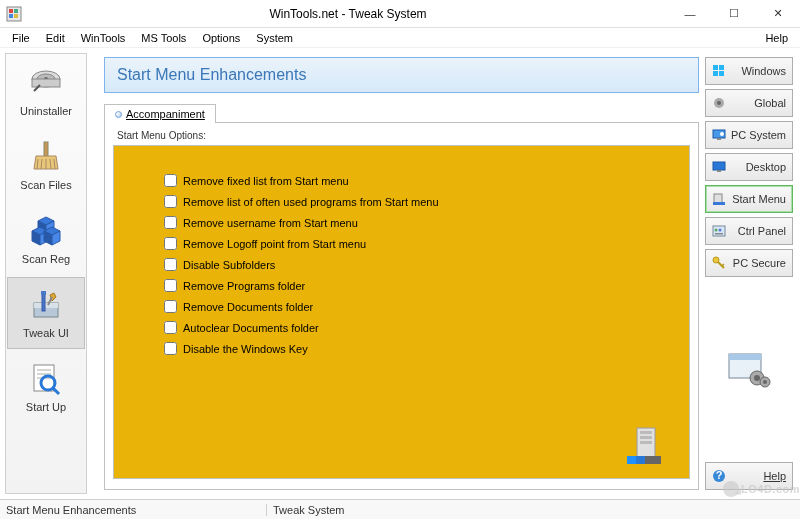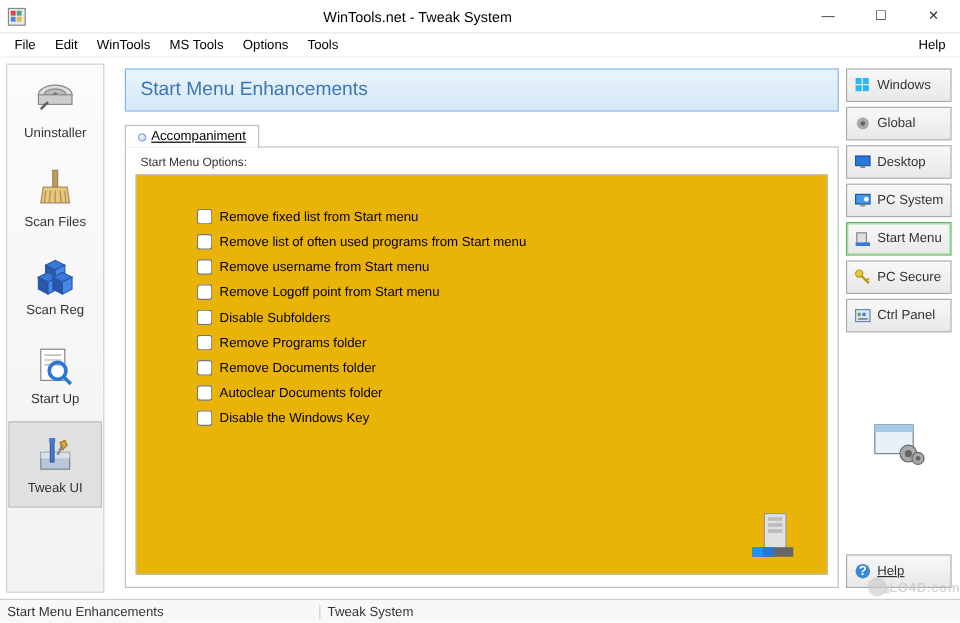--- a/index.html
+++ b/index.html
@@ -40,21 +40,21 @@
 .group-label { position: relative; background: #fff; padding: 0 4px; font-size: 10px; color: #333; display: inline-block; margin-top: -2px; }
 
 .options-frame { border: 1px solid #c0c0c0; background: #eab308; margin-top: 4px; height: calc(100% - 18px); padding: 20px 12px 8px 50px; position: relative; }
 .opt-row { display: flex; align-items: center; margin: 8px 0; }
 .opt-row input[type=checkbox] { width: 13px; height: 13px; margin-right: 6px; }
 .opt-row label { font-size: 11px; color: #000; }
 .bigicon { position: absolute; right: 24px; bottom: 12px; width: 48px; height: 40px; }
 
 
 .rightbar { width: 92px; margin: 3px 3px 3px 0; display: flex; flex-direction: column; gap: 4px; padding: 4px 2px; }
-.rightbar .rbtn { border: 1px solid #adadad; background: linear-gradient(to bottom, #f8f8f8, #e8e8e8); height: 28px; display: flex; align-items: center; padding: 0 6px; gap: 5px; cursor: default; font-size: 11px; color: #333; }
+.rightbar .rbtn { border: 1px solid #adadad; background: linear-gradient(to bottom, #f8f8f8, #e8e8e8); height: 28px; display: flex; align-items: center; padding: 0 6px; gap: 5px; cursor: default; font-size: 11px; color: #333; justify-content: space-between; }
 .rightbar .rbtn .rico { width: 14px; height: 14px; flex-shrink: 0; }
 .rightbar .rbtn.selected { border: 1px solid #5fb85f; box-shadow: inset 0 0 0 1px #a8e0a8; }
 .rightbar .rbtn.apply { border: 1px solid #d88080; box-shadow: inset 0 0 0 1px #f0c0c0; justify-content: center; }
 .rightbar .spacer { flex: 1; display: flex; flex-direction: column; justify-content: center; align-items: center; }
 .rightbar .spacer .deco { width: 48px; height: 40px; }
 
 
 .statusbar { height: 20px; border-top: 1px solid #d0d0d0; display: flex; align-items: center; padding: 0 6px; font-size: 11px; color: #333; background: #f8f8f8; }
 .statusbar .cell1 { width: 260px; }
 .statusbar .cell2 { border-left: 1px solid #d0d0d0; padding-left: 6px; flex: 1; }
@@ -84,21 +84,21 @@
     <div class="winbtn close">✕</div>
   </div>
 </div>
 
 <div class="menubar">
   <div class="item">File</div>
   <div class="item">Edit</div>
   <div class="item">WinTools</div>
   <div class="item">MS Tools</div>
   <div class="item">Options</div>
-  <div class="item">Tools</div>
+  <div class="item">System</div>
   <div class="spacer"></div>
   <div class="item">Help</div>
 </div>
 
 <div class="content">
 
   <div class="leftbar">
     <div class="tool">
       <span class="ico">
         <svg viewBox="0 0 36 36">
@@ -136,45 +136,45 @@
               <path d="M4 18 L4 28 L12 32 L12 22 Z" fill="#2858a8"></path>
               <path d="M20 18 L20 28 L12 32 L12 22 Z" fill="#4888e8"></path>
               <path d="M16 18 L24 14 L32 18 L24 22 Z"></path>
               <path d="M16 18 L16 28 L24 32 L24 22 Z" fill="#2858a8"></path>
               <path d="M32 18 L32 28 L24 32 L24 22 Z" fill="#4888e8"></path>
             </g>
           </svg>
       </span>
       <span class="lbl">Scan Reg</span>
     </div>
+    <div class="tool active">
+      <span class="ico">
+        <svg viewBox="0 0 36 36">
+            <rect x="6" y="16" width="24" height="14" fill="#b8c8d8" stroke="#788"></rect>
+            <rect x="6" y="16" width="24" height="5" fill="#d8e0e8"></rect>
+            <rect x="14" y="6" width="3" height="18" fill="#4878c8" stroke="#3858a8"></rect>
+            <path d="M13 4 L18 4 L18 8 L13 8 Z" fill="#4878c8"></path>
+            <path d="M22 8 L26 6 L28 10 L24 14 Z" fill="#d8a838" stroke="#a87818"></path>
+            <line x1="20" y1="18" x2="24" y2="10" stroke="#888" stroke-width="2"></line>
+          </svg>
+      </span>
+      <span class="lbl">Tweak UI</span>
+    </div>
     <div class="tool">
       <span class="ico">
         <svg viewBox="0 0 36 36">
             <rect x="6" y="4" width="20" height="26" fill="#fff" stroke="#888"></rect>
             <line x1="9" y1="9" x2="23" y2="9" stroke="#aaa"></line>
             <line x1="9" y1="13" x2="23" y2="13" stroke="#aaa"></line>
             <line x1="9" y1="17" x2="23" y2="17" stroke="#aaa"></line>
             <circle cx="20" cy="22" r="7" fill="none" stroke="#2878d8" stroke-width="3"></circle>
             <line x1="25" y1="27" x2="31" y2="33" stroke="#2878d8" stroke-width="3"></line>
           </svg>
       </span>
       <span class="lbl">Start Up</span>
-    </div>
-    <div class="tool active">
-      <span class="ico">
-        <svg viewBox="0 0 36 36">
-            <rect x="6" y="16" width="24" height="14" fill="#b8c8d8" stroke="#788"></rect>
-            <rect x="6" y="16" width="24" height="5" fill="#d8e0e8"></rect>
-            <rect x="14" y="6" width="3" height="18" fill="#4878c8" stroke="#3858a8"></rect>
-            <path d="M13 4 L18 4 L18 8 L13 8 Z" fill="#4878c8"></path>
-            <path d="M22 8 L26 6 L28 10 L24 14 Z" fill="#d8a838" stroke="#a87818"></path>
-            <line x1="20" y1="18" x2="24" y2="10" stroke="#888" stroke-width="2"></line>
-          </svg>
-      </span>
-      <span class="lbl">Tweak UI</span>
     </div>
   </div>
 
   <div class="main">
     <div class="page-title-wrap">
       <div class="page-title">Start Menu Enhancements</div>
     </div>
     <div class="tab-row">
       <div class="tab">
         <span class="dot"></span>
@@ -247,56 +247,56 @@
     </div>
     <div class="rbtn">
       <span class="rico"><svg viewBox="0 0 14 14">
             <circle cx="7" cy="7" r="5" fill="#aaa"></circle>
             <circle cx="7" cy="7" r="2" fill="#666"></circle>
           </svg></span>
       <span>Global</span>
     </div>
     <div class="rbtn">
       <span class="rico"><svg viewBox="0 0 14 14">
-            <rect x="1" y="2" width="12" height="8" fill="#2878d8" stroke="#1858a8"></rect>
-            <rect x="5" y="10" width="4" height="2" fill="#888"></rect>
-          </svg></span>
-      <span>Desktop</span>
-    </div>
-    <div class="rbtn">
-      <span class="rico"><svg viewBox="0 0 14 14">
             <rect x="1" y="2" width="12" height="8" fill="#4898e8" stroke="#1858a8"></rect>
             <rect x="5" y="10" width="4" height="2" fill="#888"></rect>
             <circle cx="10" cy="6" r="2" fill="#fff"></circle>
           </svg></span>
       <span>PC System</span>
     </div>
+    <div class="rbtn">
+      <span class="rico"><svg viewBox="0 0 14 14">
+            <rect x="1" y="2" width="12" height="8" fill="#2878d8" stroke="#1858a8"></rect>
+            <rect x="5" y="10" width="4" height="2" fill="#888"></rect>
+          </svg></span>
+      <span>Desktop</span>
+    </div>
     <div class="rbtn selected">
       <span class="rico"><svg viewBox="0 0 14 14">
             <rect x="2" y="2" width="8" height="10" fill="#e0e0e0" stroke="#888"></rect>
             <rect x="1" y="10" width="12" height="3" fill="#3878d8"></rect>
           </svg></span>
       <span>Start Menu</span>
-    </div>
-    <div class="rbtn">
-      <span class="rico"><svg viewBox="0 0 14 14">
-            <circle cx="4" cy="4" r="3" fill="#e8c838" stroke="#b89818"></circle>
-            <line x1="6" y1="6" x2="12" y2="12" stroke="#b89818" stroke-width="2"></line>
-            <line x1="10" y1="10" x2="12" y2="8" stroke="#b89818" stroke-width="1.5"></line>
-          </svg></span>
-      <span>PC Secure</span>
     </div>
     <div class="rbtn">
       <span class="rico"><svg viewBox="0 0 14 14">
             <rect x="1" y="2" width="12" height="10" fill="#d8e8f8" stroke="#789"></rect>
             <circle cx="4" cy="6" r="1.5" fill="#58a858"></circle>
             <circle cx="8" cy="6" r="1.5" fill="#5878d8"></circle>
             <rect x="3" y="9" width="8" height="1.5" fill="#888"></rect>
           </svg></span>
       <span>Ctrl Panel</span>
+    </div>
+    <div class="rbtn">
+      <span class="rico"><svg viewBox="0 0 14 14">
+            <circle cx="4" cy="4" r="3" fill="#e8c838" stroke="#b89818"></circle>
+            <line x1="6" y1="6" x2="12" y2="12" stroke="#b89818" stroke-width="2"></line>
+            <line x1="10" y1="10" x2="12" y2="8" stroke="#b89818" stroke-width="1.5"></line>
+          </svg></span>
+      <span>PC Secure</span>
     </div>
 
     <div class="spacer">
       <span class="deco">
         <svg viewBox="0 0 48 40">
             <rect x="4" y="4" width="32" height="24" fill="#e8f0f8" stroke="#789"></rect>
             <rect x="4" y="4" width="32" height="6" fill="#a8c8e8"></rect>
             <circle cx="32" cy="28" r="7" fill="#aaa" stroke="#666"></circle>
             <circle cx="32" cy="28" r="3" fill="#666"></circle>
             <circle cx="40" cy="32" r="5" fill="#aaa" stroke="#666"></circle>

